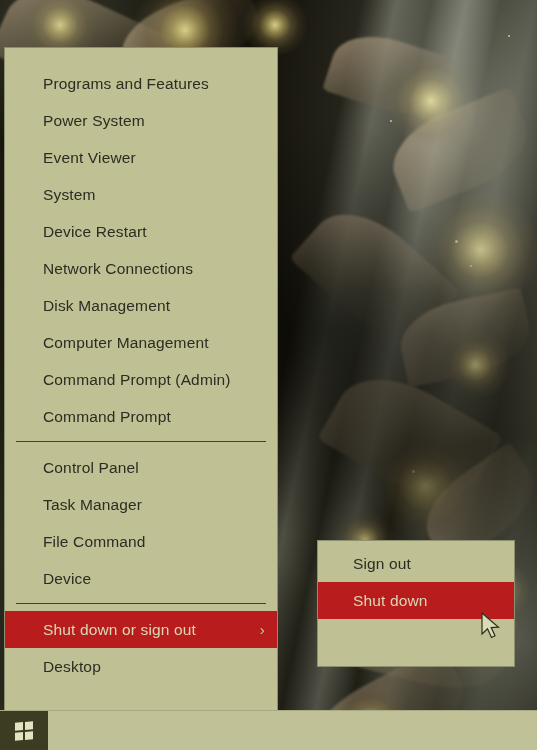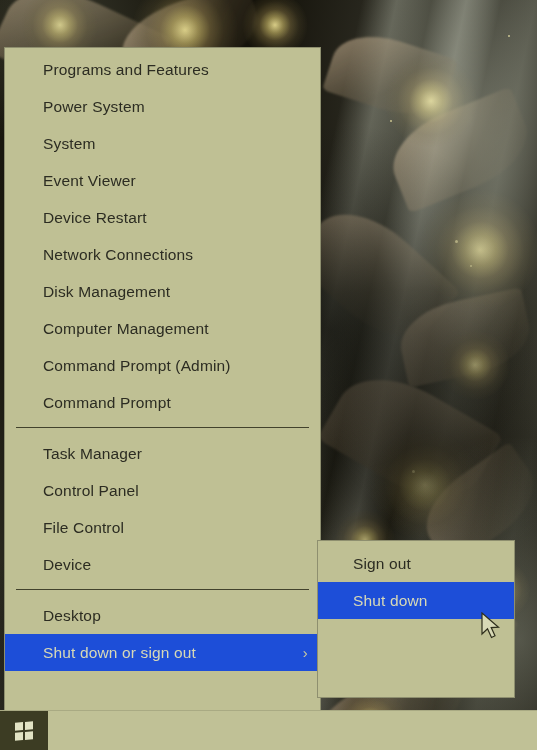--- a/index.html
+++ b/index.html
@@ -75,38 +75,38 @@
   
   .menu {
     position: absolute;
     background: #bfc094;
     border: 1px solid #8e8f6f;
     box-sizing: border-box;
   }
   #winx-menu {
     left: 4px;
     top: 47px;
-    width: 317px;
+    width: 274px;
     height: 664px;
-    padding-top: 3px;
+    padding-top: 17px;
   }
   .menu-item {
     position: relative;
     height: 37px;
     line-height: 37px;
     padding-left: 38px;
     padding-right: 12px;
     font-size: 15.5px;
     color: #2c2c22;
     white-space: nowrap;
     box-sizing: border-box;
     letter-spacing: 0.15px;
   }
   .menu-item.highlight {
-    background: #1d4ed8;
+    background: #b91c1c;
     color: #d8d9b6;
   }
   .menu-item .chevron {
     position: absolute;
     right: 12px;
     top: 0;
     height: 37px;
     line-height: 37px;
     font-size: 15px;
     color: #c9caa0;
@@ -115,21 +115,21 @@
     height: 1px;
     background: #42422c;
     margin: 6px 11px 7px 11px;
   }
 
   
   #shutdown-submenu {
     left: 317px;
     top: 540px;
     width: 198px;
-    height: 158px;
+    height: 127px;
     padding-top: 4px;
   }
   #shutdown-submenu .menu-item {
     padding-left: 35px;
     font-size: 15.5px;
   }
 
   
   #cursor {
     position: absolute;
@@ -218,26 +218,26 @@
 
   <div class="menu" id="winx-menu">
 
     <div class="menu-item">
       <span>Programs and Features</span>
     </div>
     <div class="menu-item">
       <span>Power System</span>
     </div>
     <div class="menu-item">
+      <span>Event Viewer</span>
+    </div>
+    <div class="menu-item">
       <span>System</span>
     </div>
     <div class="menu-item">
-      <span>Event Viewer</span>
-    </div>
-    <div class="menu-item">
       <span>Device Restart</span>
     </div>
     <div class="menu-item">
       <span>Network Connections</span>
     </div>
     <div class="menu-item">
       <span>Disk Management</span>
     </div>
     <div class="menu-item">
       <span>Computer Management</span>
@@ -245,40 +245,40 @@
     <div class="menu-item">
       <span>Command Prompt (Admin)</span>
     </div>
     <div class="menu-item">
       <span>Command Prompt</span>
     </div>
 
     <div class="separator"></div>
 
     <div class="menu-item">
+      <span>Control Panel</span>
+    </div>
+    <div class="menu-item">
       <span>Task Manager</span>
     </div>
     <div class="menu-item">
-      <span>Control Panel</span>
-    </div>
-    <div class="menu-item">
-      <span>File Control</span>
+      <span>File Command</span>
     </div>
     <div class="menu-item">
       <span>Device</span>
     </div>
 
     <div class="separator"></div>
 
-    <div class="menu-item">
-      <span>Desktop</span>
-    </div>
     <div class="menu-item highlight">
       <span>Shut down or sign out</span>
       <span class="chevron">›</span>
+    </div>
+    <div class="menu-item">
+      <span>Desktop</span>
     </div>
   </div>
 
   <div class="menu" id="shutdown-submenu">
     <div class="menu-item">
       <span>Sign out</span>
     </div>
     <div class="menu-item highlight">
       <span>Shut down</span>
     </div>

